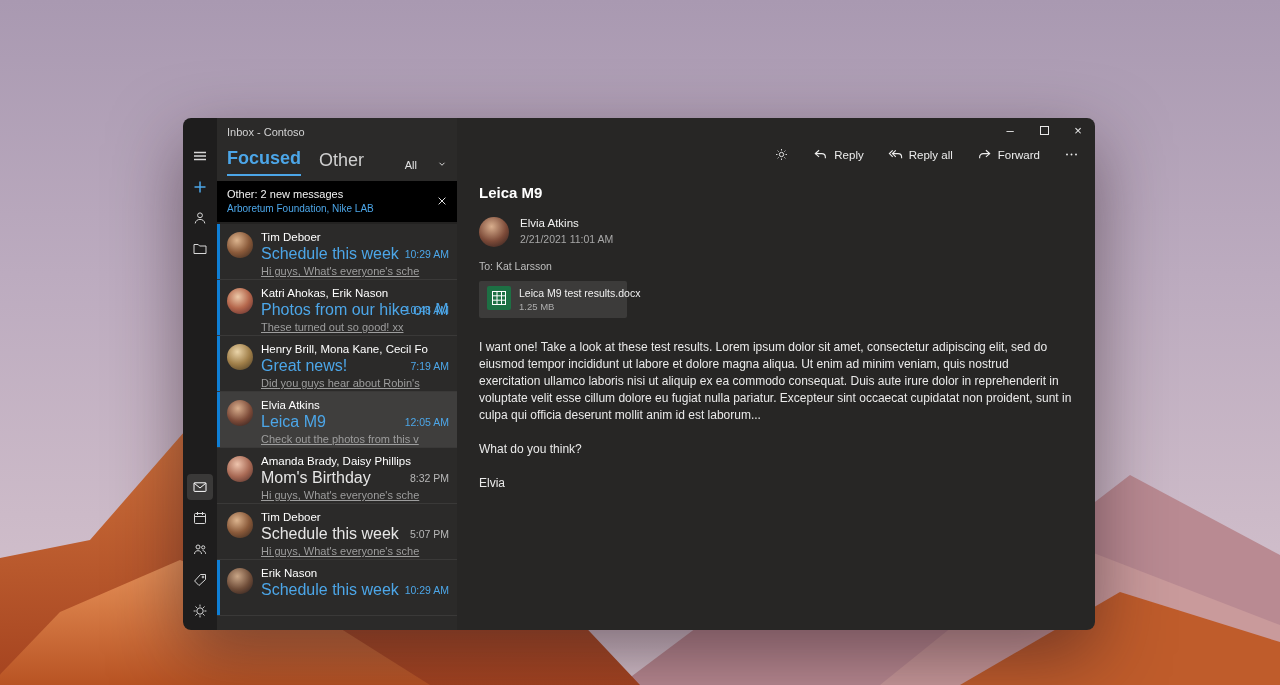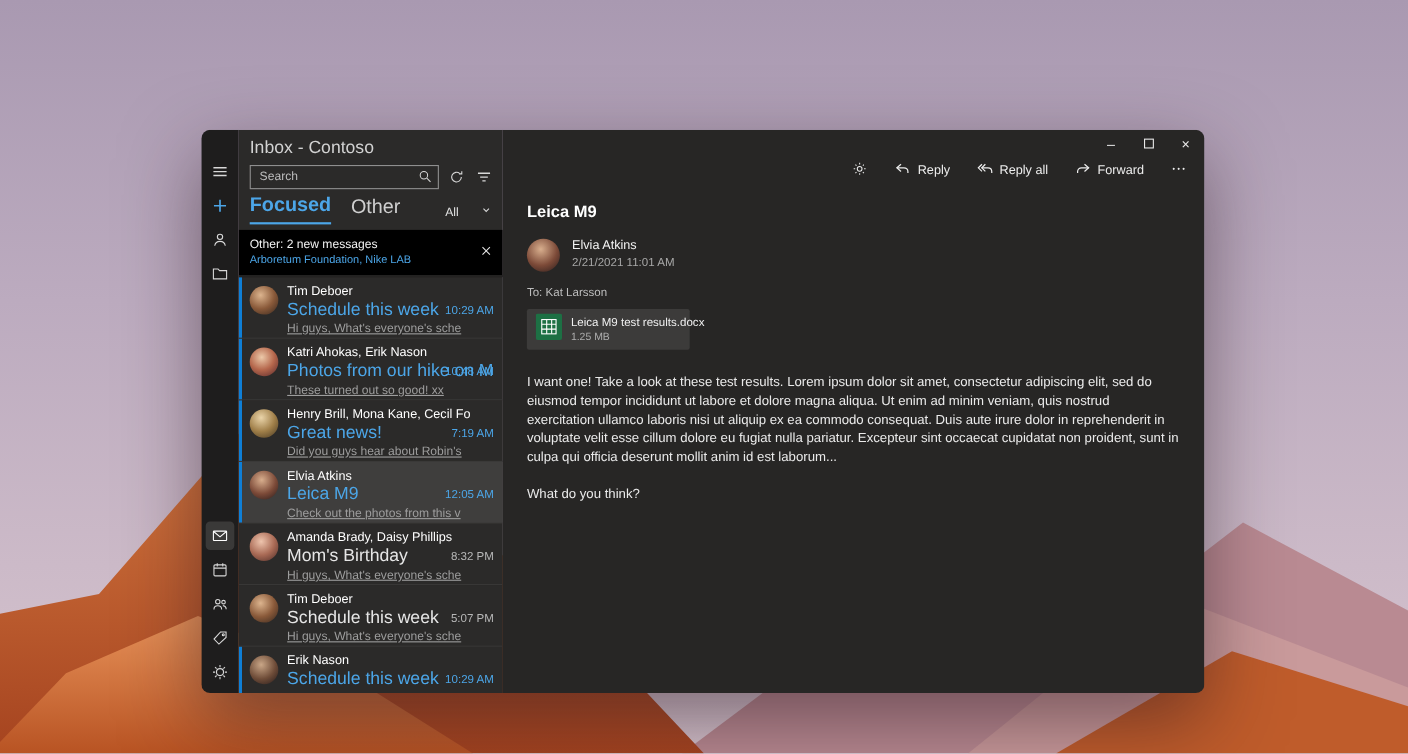--- a/index.html
+++ b/index.html
@@ -14,21 +14,21 @@
 
   
   .rail { width:34px; background:#1e1d1d; display:flex; flex-direction:column; align-items:center; padding:22px 0 4px; flex:none; }
   .ric { width:34px; height:31px; display:flex; align-items:center; justify-content:center; cursor:pointer; }
   .ric.sel .box { background:#3a3938; border-radius:4px; width:26px; height:26px; display:flex; align-items:center; justify-content:center; }
   .rail .spacer { margin-top:auto; }
   .rail svg { display:block; }
 
   
   .listcol { width:240px; background:#2b2a29; flex:none; display:flex; flex-direction:column; overflow:hidden; }
-  .list-title { font-size:16px; color:#d2d2d2; padding:8px 10px 6px; }
+  .list-title { font-size:11px; color:#d2d2d2; padding:8px 10px 6px; }
   .search-row { display:flex; align-items:center; padding:0 8px 0 10px; gap:7px; }
   .search-wrap { position:relative; flex:1; }
   .search-wrap input { width:100%; height:22px; background:#2b2a29; border:1px solid #8f8f8f; color:#e8e8e8;
                        font-family:"Liberation Sans",sans-serif; font-size:11px; padding:0 24px 0 8px; outline:none; }
   .search-wrap input::placeholder { color:#bdbdbd; }
   .search-ic { position:absolute; right:5px; top:3px; }
   .tool-ic { width:18px; height:18px; display:flex; align-items:center; justify-content:center; cursor:pointer; }
   .tabs-row { display:flex; align-items:flex-end; padding:12px 10px 0 10px; height:32px; }
   .tab { font-size:18px; padding-bottom:5px; cursor:pointer; }
   .tab.focused { color:var(--accent); font-weight:bold; border-bottom:2px solid var(--accent); }
@@ -190,40 +190,20 @@
               <circle cx="8" cy="8" r="3.2"></circle>
               <path d="M8 1.6v2M8 12.4v2M1.6 8h2M12.4 8h2M3.5 3.5l1.4 1.4M11.1 11.1l1.4 1.4M12.5 3.5l-1.4 1.4M4.9 11.1l-1.4 1.4"></path>
             </svg>
           </span>
       </div>
     </div>
 
     <div class="listcol">
       <div class="list-title">Inbox - Contoso</div>
 
-      <div class="search-row">
-        <div class="search-wrap">
-          <input type="text" placeholder="Search" style="">
-          <span class="search-ic"><svg width="15" height="15" viewBox="0 0 16 16" fill="none" stroke="#d8d8d8">
-                <circle cx="6.8" cy="6.8" r="3.6"></circle>
-                <path d="M9.6 9.6L13.2 13.2"></path>
-              </svg></span>
-        </div>
-        <span class="tool-ic">
-            <svg width="16" height="16" viewBox="0 0 16 16" fill="none" stroke="#d8d8d8">
-              <path d="M12.4 8a4.4 4.4 0 1 1-1.4-3.2"></path>
-              <path d="M12.8 2.6v2.5h-2.5"></path>
-            </svg>
-          </span>
-        <span class="tool-ic">
-            <svg width="16" height="16" viewBox="0 0 16 16" fill="none" stroke="#d8d8d8" stroke-width="1.2">
-              <path d="M2.5 4.5h11M4.5 8h7M6.5 11.5h3"></path>
-            </svg>
-          </span>
-      </div>
 
       <div class="tabs-row">
         <span class="tab focused">Focused</span>
         <span class="tab other">Other</span>
         <span class="filter">
           <span>All</span>
           <span><svg width="10" height="10" viewBox="0 0 16 16" fill="none" stroke="#d8d8d8" stroke-width="1.6">
                 <path d="M4 6l4 4 4-4"></path>
               </svg></span>
         </span>
@@ -373,18 +353,19 @@
               </svg></span>
           <div>
             <div class="att-name">Leica M9 test results.docx</div>
             <div class="att-size">1.25 MB</div>
           </div>
         </div>
 
         <div class="body-text">
           <p>I want one! Take a look at these test results. Lorem ipsum dolor sit amet, consectetur adipiscing elit, sed do eiusmod tempor incididunt ut labore et dolore magna aliqua. Ut enim ad minim veniam, quis nostrud exercitation ullamco laboris nisi ut aliquip ex ea commodo consequat. Duis aute irure dolor in reprehenderit in voluptate velit esse cillum dolore eu fugiat nulla pariatur. Excepteur sint occaecat cupidatat non proident, sunt in culpa qui officia deserunt mollit anim id est laborum...</p>
           <p>What do you think?</p>
+          <p class="sig">Elvia</p>
         </div>
       </div>
 
     </div>
   </div>
 </div>
 
 </body></html>

